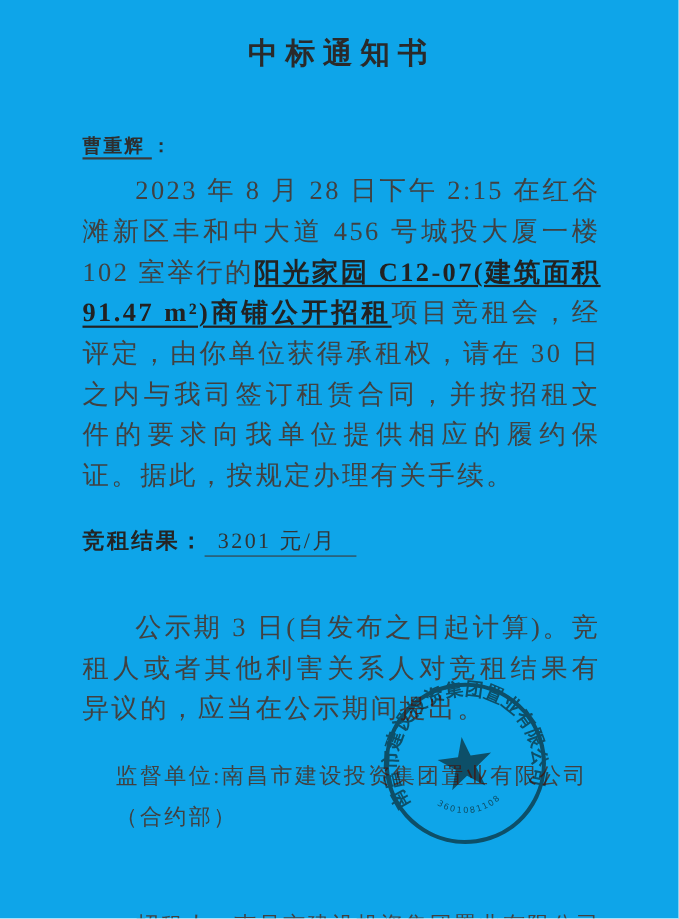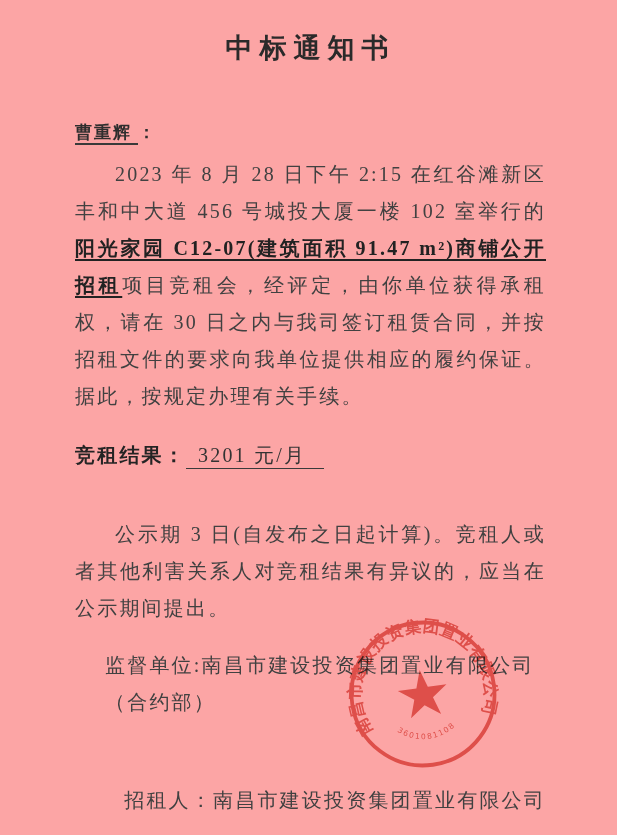--- a/index.html
+++ b/index.html
@@ -5,21 +5,21 @@
   html, body {
     margin: 0;
     padding: 0;
     background: #ffffff;
   }
   .page {
     position: relative;
     width: 617px;
     height: 835px;
     margin: 0;
-    background: #fca5a5;
+    background: #0ea5e9;
     overflow: hidden;
     box-sizing: border-box;
     padding: 30px 71px 0 75px;
     font-family: "Liberation Serif", "DejaVu Serif", serif;
     color: #3c3c3c;
   }
   .doc-title {
     margin: 0;
     text-align: center;
     font-size: 27px;
@@ -34,21 +34,21 @@
     font-weight: bold;
     color: #2e2e2e;
     letter-spacing: 2px;
     line-height: 30px;
   }
   .addressee .name {
     border-bottom: 2px solid #3a3a3a;
     padding: 0 6px 1px 0;
   }
   .body-text {
-    font-size: 20px;
+    font-size: 24px;
     line-height: 37px;
     letter-spacing: 2.2px;
     text-align: justify;
     color: #414141;
   }
   .para1 {
     margin-top: 8px;
     text-indent: 2em;
   }
   .highlight {

